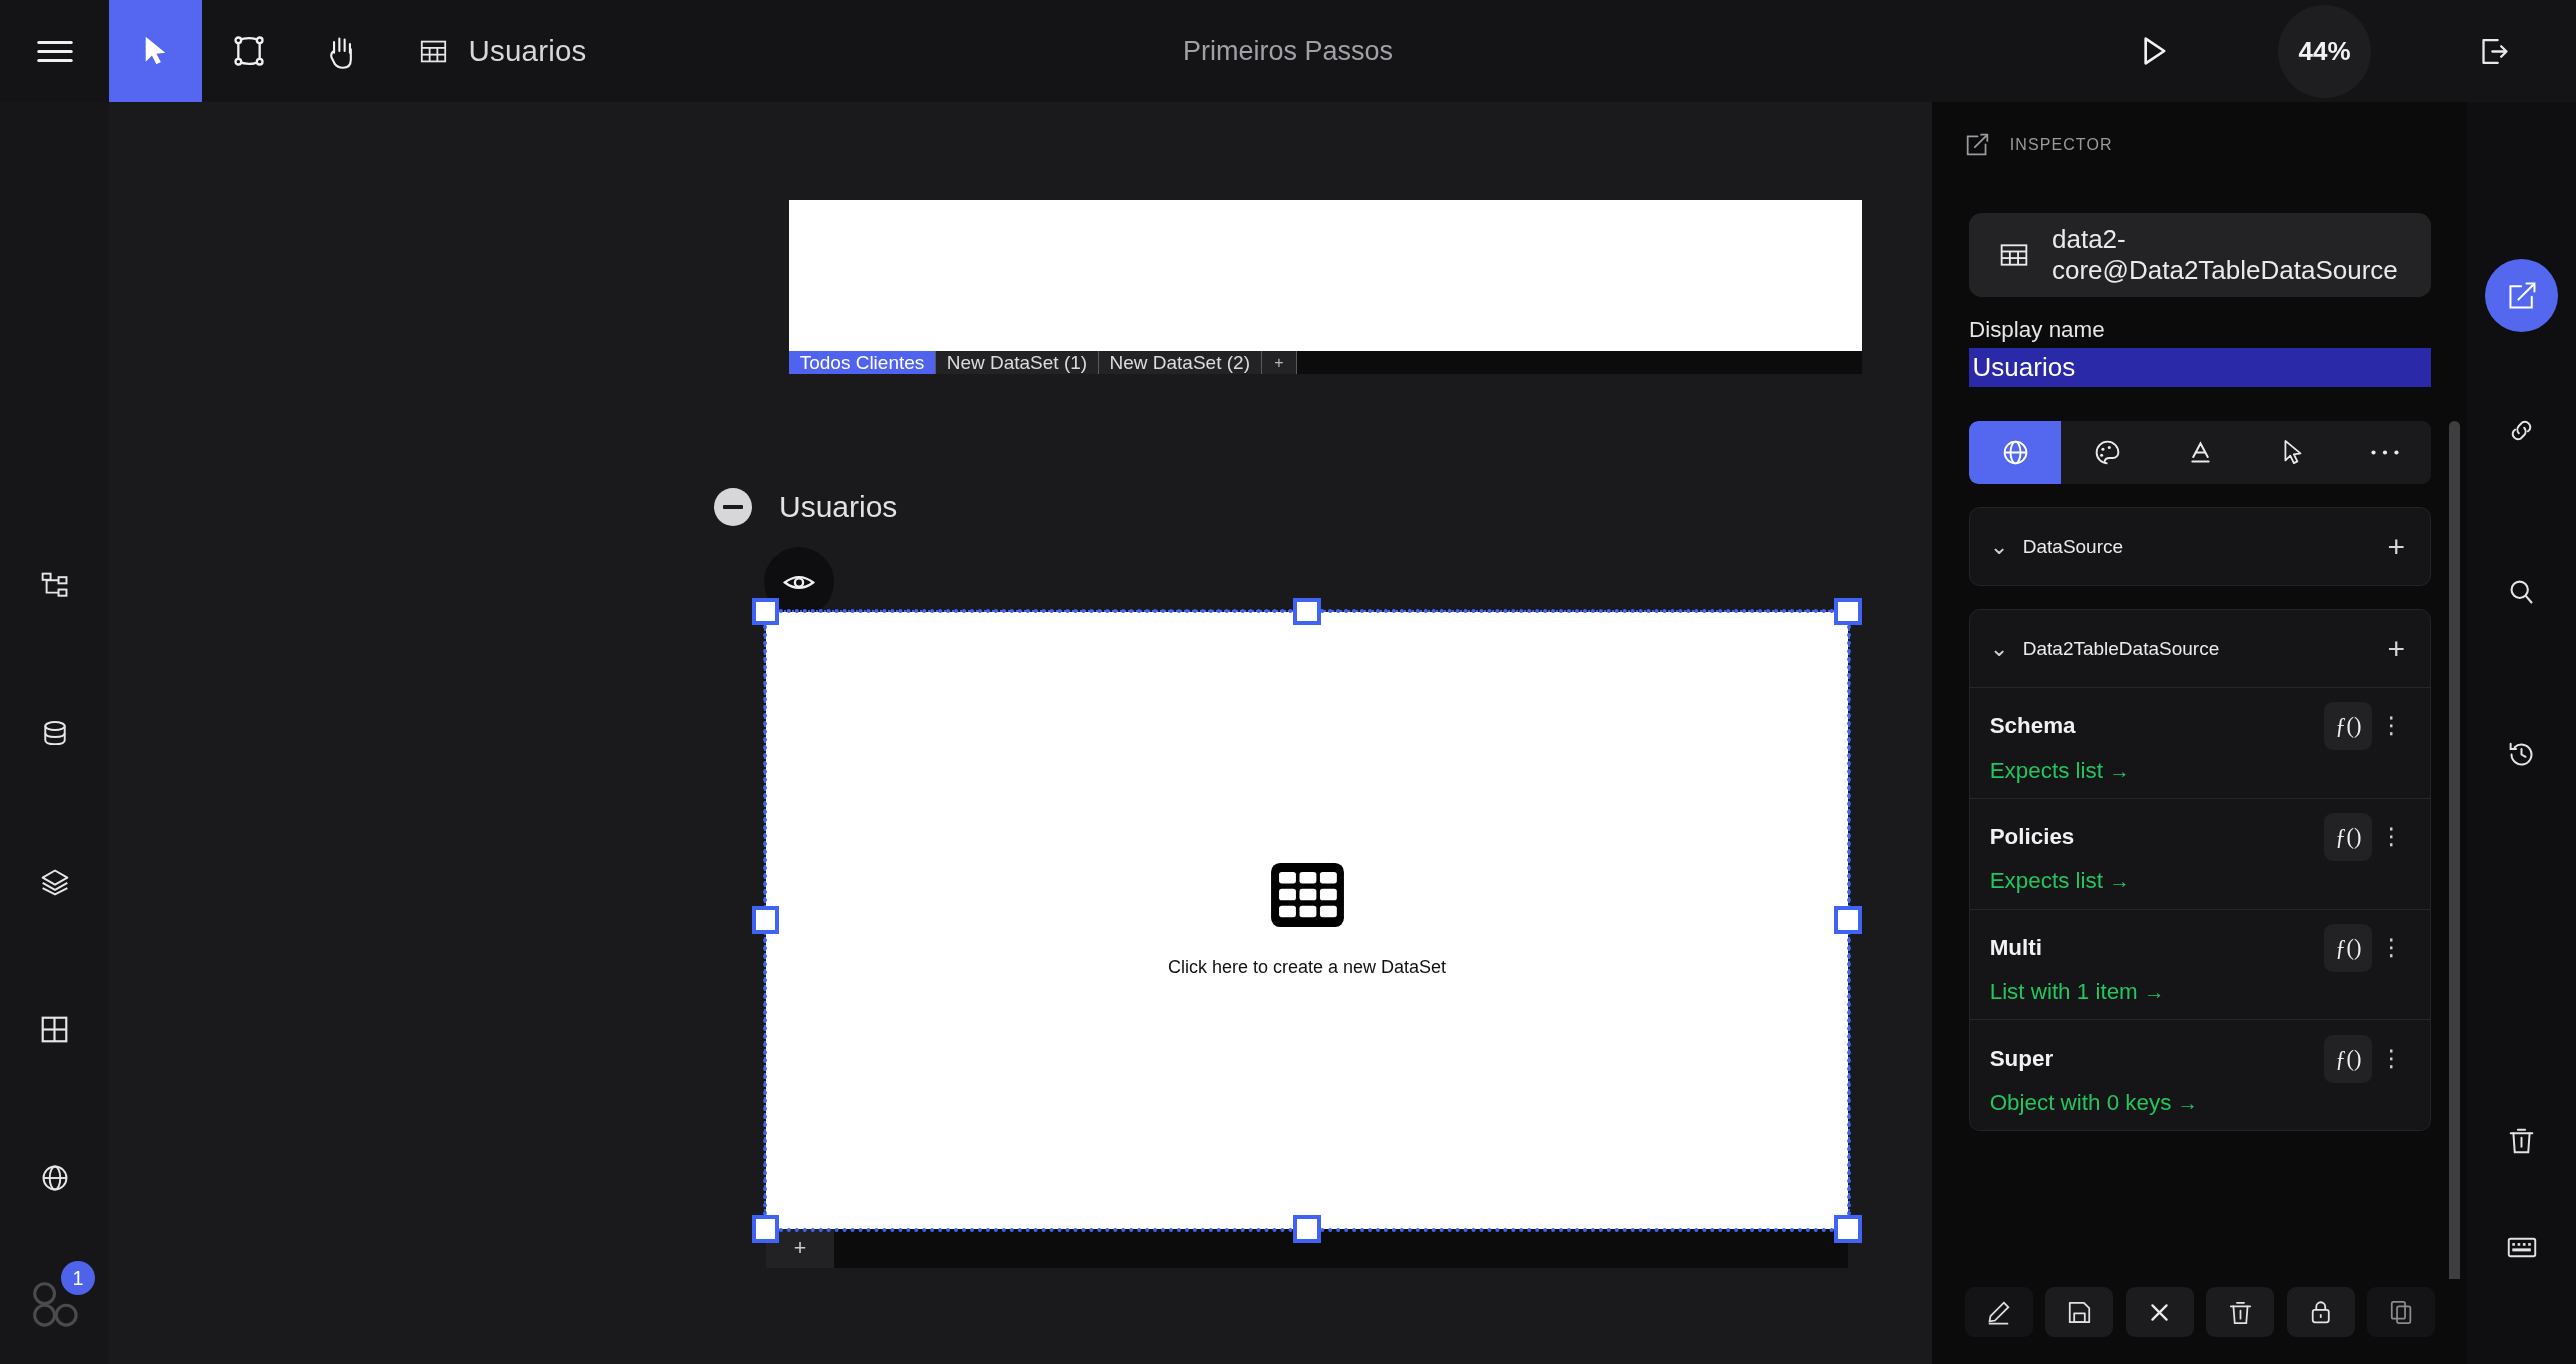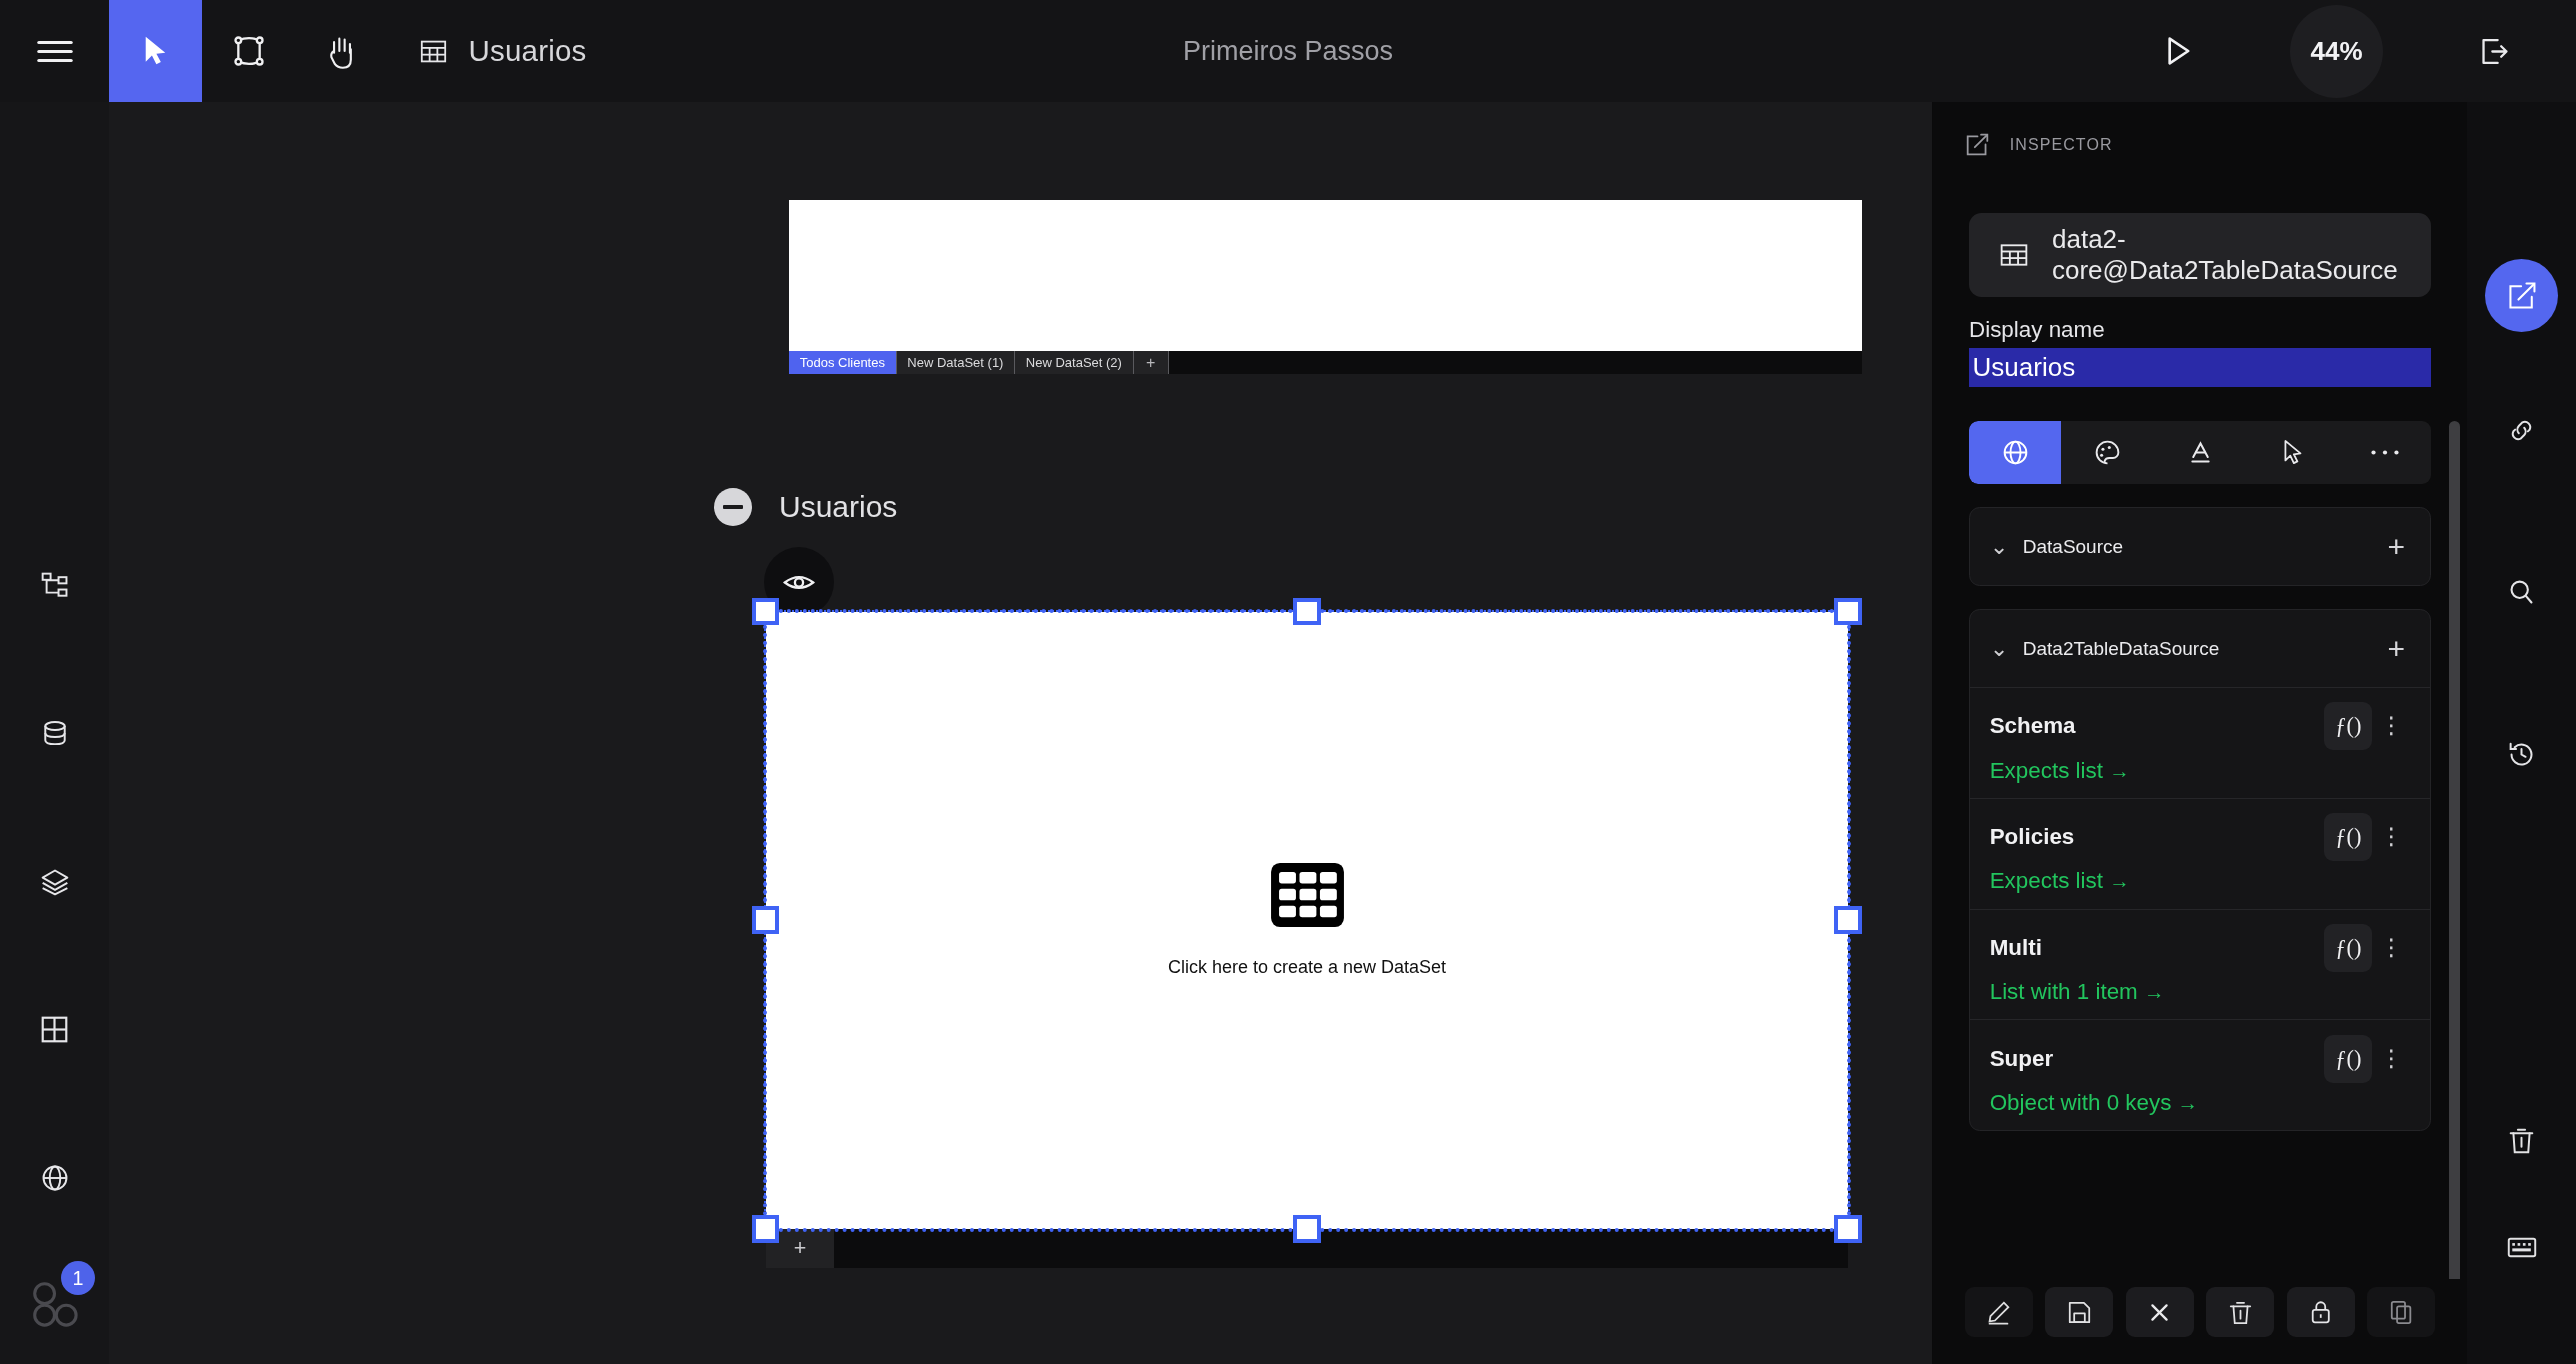--- a/index.html
+++ b/index.html
@@ -25,21 +25,21 @@
   .tb-title-group { display: flex; align-items: center; gap: 21.5px; padding-left: 32px; }
   .tb-doc-title {
     color: #d7d7da; font-size: 29.5px; letter-spacing: 0.2px;
   }
   .tb-center {
     position: absolute; left: 0; right: 0; top: 0; height: 102px;
     display: flex; align-items: center; justify-content: center;
     color: #a0a0a6; font-size: 27px; pointer-events: none;
   }
   .tb-right {
-    margin-left: auto; display: flex; align-items: center; gap: 0; padding-right: 32px;
+    margin-left: auto; display: flex; align-items: center; gap: 12px; padding-right: 32px;
     position: relative; z-index: 3;
   }
   .zoom-pill {
     width: 93px; height: 93px; border-radius: 50%; background: #1e1e21;
     display: flex; align-items: center; justify-content: center;
     color: #f2f2f4; font-size: 26px; font-weight: 700; cursor: pointer;
     margin: 0 63px;
   }
   .tb-play { width: 98px; display:flex; align-items:center; justify-content:center; cursor:pointer; }
   .tb-exit { width: 98px; display:flex; align-items:center; justify-content:center; cursor:pointer; }
@@ -77,21 +77,21 @@
     position: absolute; left: 680px; top: 98px; width: 1073px; height: 174px;
     background: #111; 
   }
   .panel-top .white { position:absolute; left:0; top:0; right:0; height:152px; background:#fff; }
   .ds-tabs {
     position: absolute; left: 0; bottom: 0; height: 23px; width: 100%;
     display: flex; align-items: stretch; background: #0c0c0d;
   }
   .ds-tab {
     display: flex; align-items: center; padding: 0 10.7px;
-    font-size: 13px; color: #dcdcde; background: #232325;
+    font-size: 19px; color: #dcdcde; background: #232325;
     border-right: 0.9px solid #5a5a5e; cursor: pointer;
   }
   .ds-tab.sel { background: #4f63ef; color: #fff; }
   .ds-tab.plus { padding: 0 12.5px; color: #b9b9bd; font-size: 16px; }
 
   .grp-header {
     position: absolute; left: 605px; top: 386px; display: flex; align-items: center; gap: 27px;
   }
   .grp-collapse {
     width: 38px; height: 38px; border-radius: 50%; background: #d7d7da;

